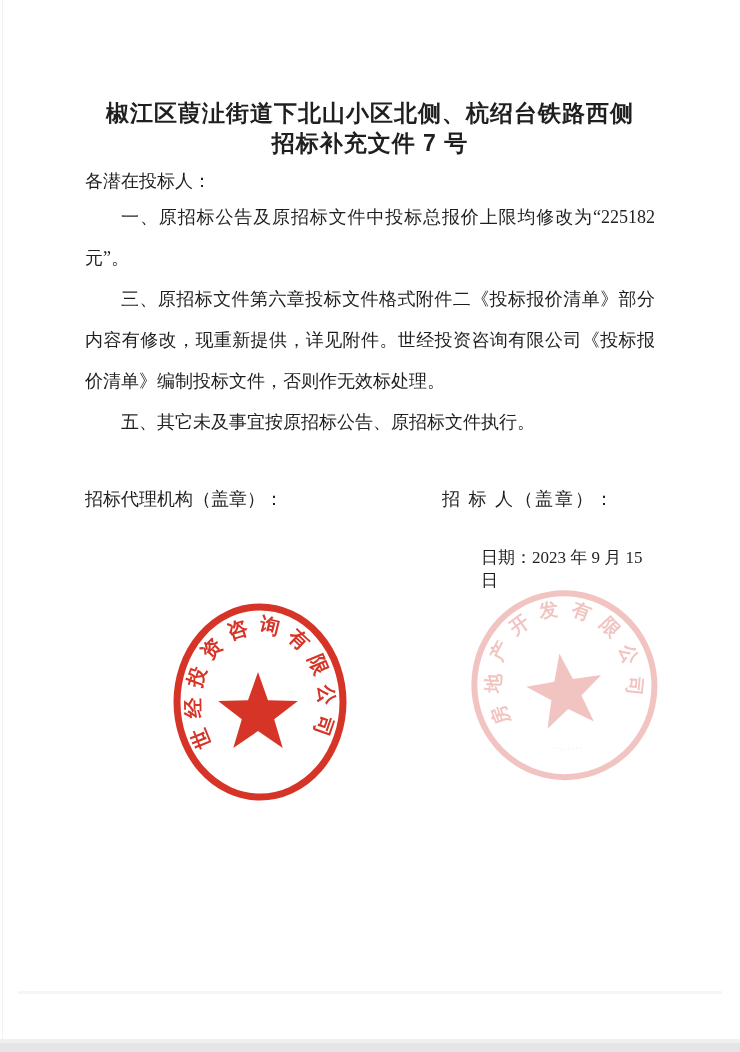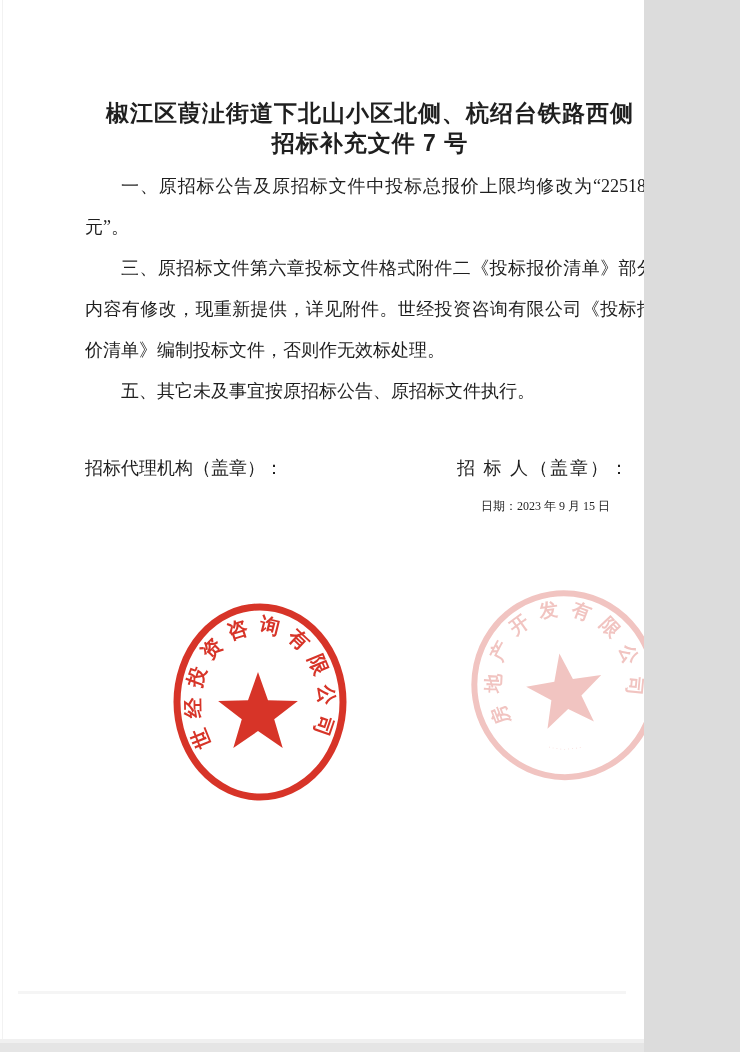--- a/index.html
+++ b/index.html
@@ -5,21 +5,21 @@
   :root{
     --seal-red:#d5291c;
     --seal-pink:#e2837c;
     --page-bg:#ffffff;
     --text-color:#1f1f1f;
   }
   *{margin:0;padding:0;box-sizing:border-box;}
   html,body{background:#dcdcdc;}
   .page{
     position:relative;
-    width:644px;height:1052px;
+    width:740px;height:1052px;
     background:var(--page-bg);
     overflow:hidden;
     font-family:"Liberation Serif","DejaVu Serif",serif;
     color:var(--text-color);
   }
   .content{
     position:absolute;
     left:85px;top:0;width:570px;
     padding-top:98px;
   }
@@ -42,25 +42,25 @@
     text-indent:2em;
     text-align:justify;
   }
   .sig-row{
     position:relative;
     margin-top:44px;
     height:31px;
     font-size:18px;
   }
   .sig-left{position:absolute;left:0;top:0;}
-  .sig-right{position:absolute;left:372px;top:0;letter-spacing:2px;}
+  .sig-right{position:absolute;left:357px;top:0;letter-spacing:2px;}
   .date-line{
-    margin-top:11px;
+    margin-top:28px;
     margin-left:396px;
-    font-size:12px;
+    font-size:17px;
   }
   
   .seal{
     position:absolute;
     mix-blend-mode:multiply;
     pointer-events:none;
   }
   .seal-agency{left:170px;top:602px;width:180px;height:202px;opacity:.95;}
   .seal-tenderer{left:468px;top:588px;width:196px;height:202px;opacity:.48;transform:rotate(-9deg);}
   .seal svg{display:block;width:100%;height:100%;}
@@ -85,20 +85,21 @@
 
 <div class="page">
 
   <div class="content">
 
     <div class="title">
         <div class="title-line">椒江区葭沚街道下北山小区北侧、杭绍台铁路西侧</div>
         <div class="title-line">招标补充文件 7 号</div>
       </div>
 
+    <p class="salutation">各潜在投标人：</p>
 
     <div>
         <p class="para">一、原招标公告及原招标文件中投标总报价上限均修改为“225182 元”。</p>
         <p class="para">三、原招标文件第六章投标文件格式附件二《投标报价清单》部分内容有修改，现重新提供，详见附件。世经投资咨询有限公司《投标报价清单》编制投标文件，否则作无效标处理。</p>
         <p class="para">五、其它未及事宜按原招标公告、原招标文件执行。</p>
       </div>
 
     <div class="sig-row">
       <span class="sig-left">招标代理机构（盖章）：</span>
       <span class="sig-right">招 标 人（盖章）：</span>

